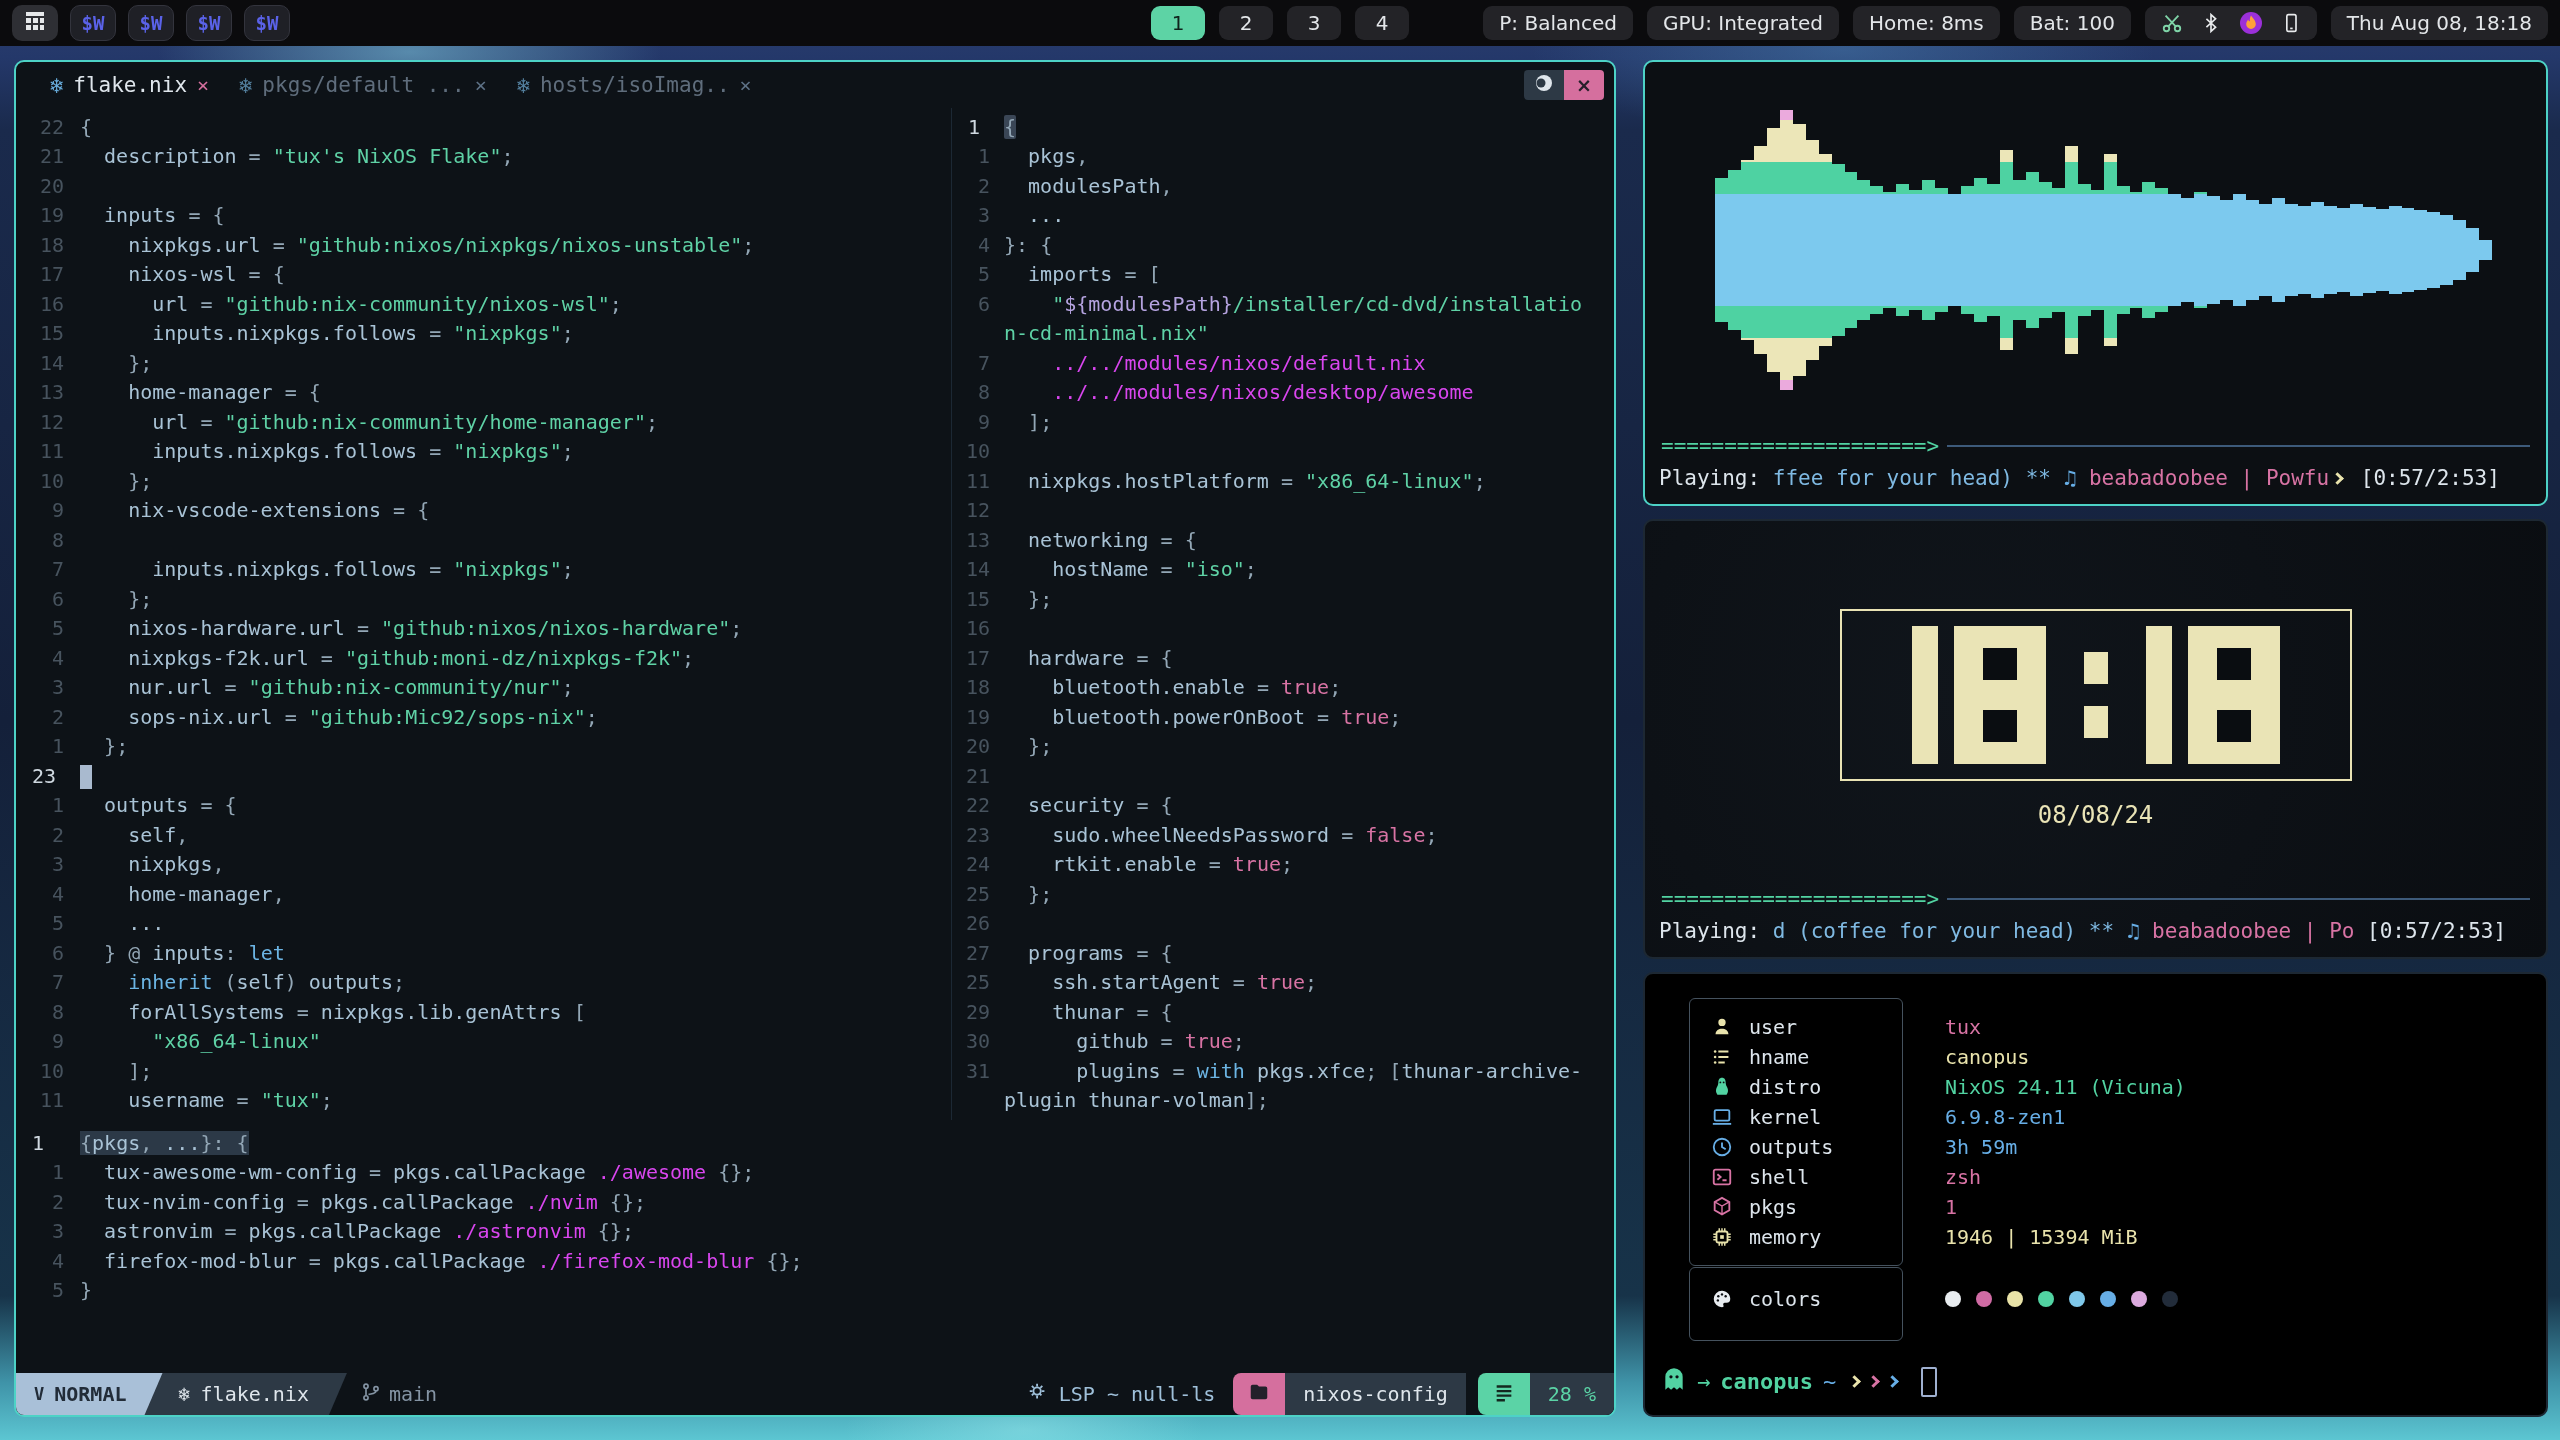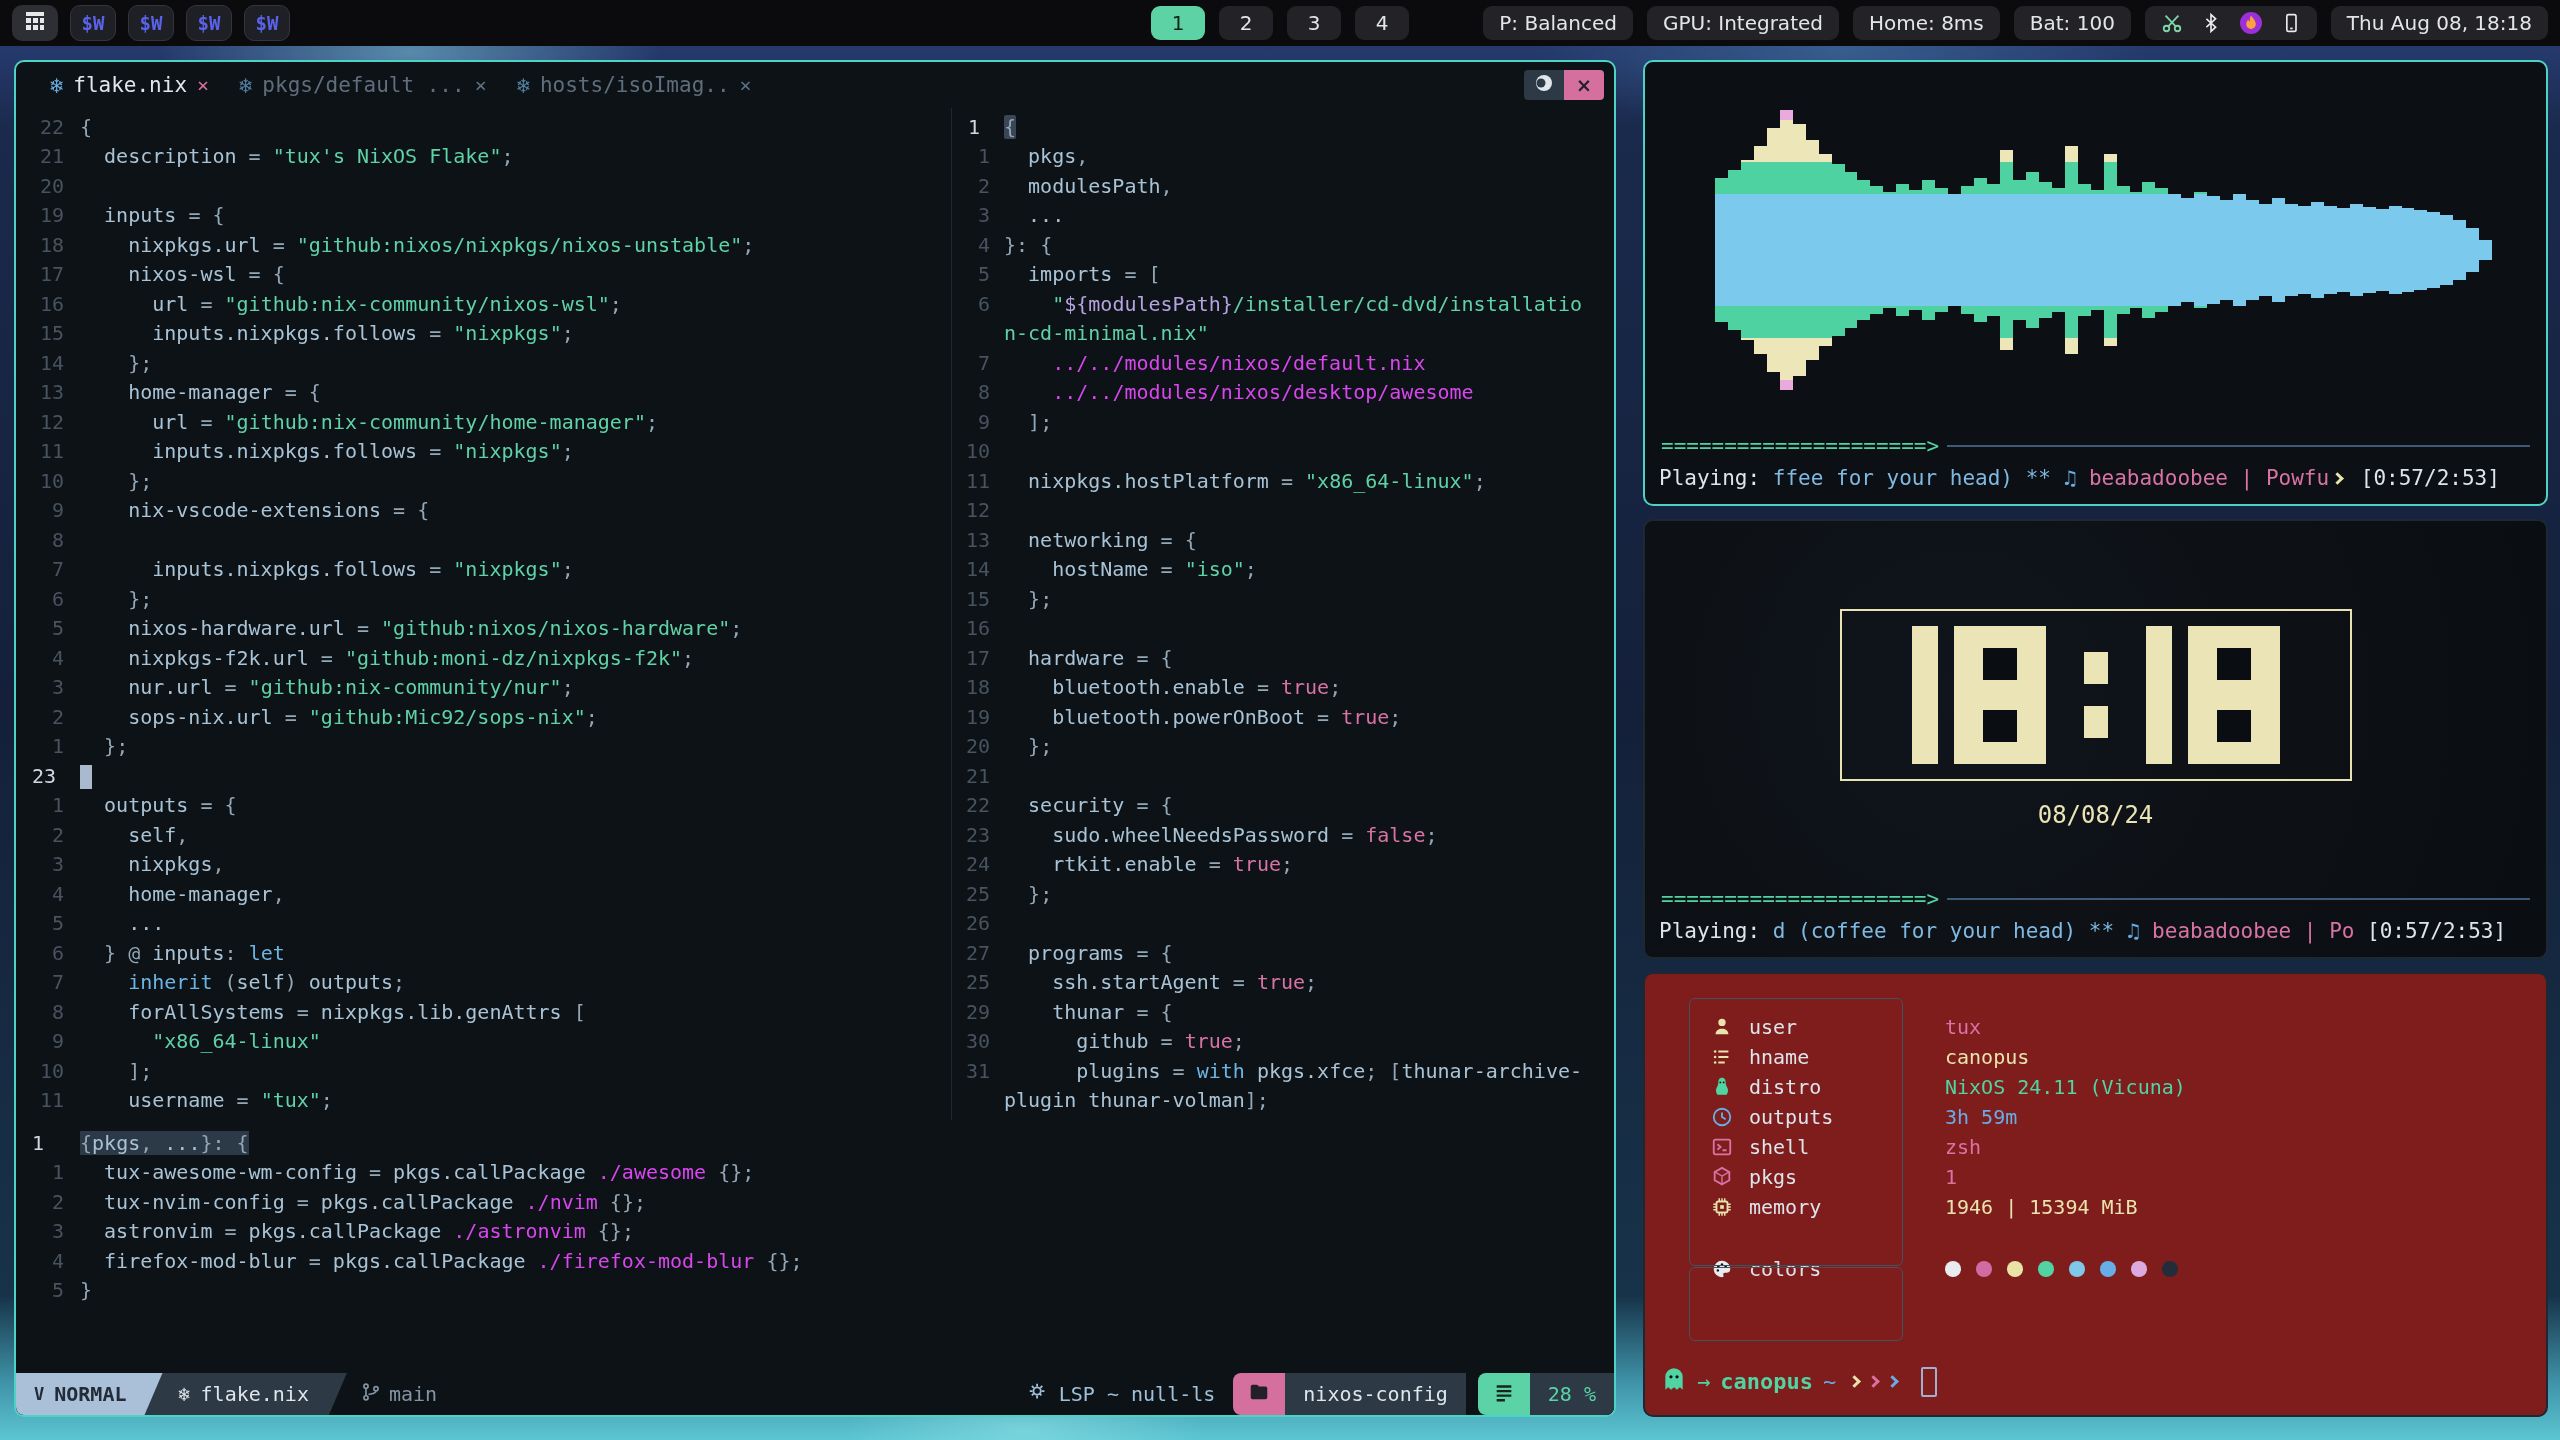--- a/index.html
+++ b/index.html
@@ -116,21 +116,21 @@
   .d8 .hole { position:absolute; width:34px; height:32px; left:29px; background:#0a0d11; }
   .d8 .h1 { top:22px; } .d8 .h2 { bottom:22px; }
   .dcolon { width:24px; height:138px; position:relative; background:transparent; margin:0 30px; }
   .dcolon span { position:absolute; left:0; width:24px; height:32px; background:#eae4b6; }
   .dcolon .c1 { top:26px; } .dcolon .c2 { bottom:26px; }
   #clockdate { text-align:center; margin-top:20px; font-family:"DejaVu Sans Mono",monospace;
     font-size:24px; color:#eae4b6; }
   #clockwin .spacer { flex:1; }
 
   #fetchwin { left:1643px; top:972px; width:905px; height:445px; border:2px solid #1d2833;
-    background:#7f1d1d; position:relative; }
+    background:#000000; position:relative; }
   #fetcharea { position:absolute; left:44px; top:38px; width:820px; }
   .frow { display:flex; align-items:center; height:30px; font-family:"DejaVu Sans Mono",monospace; font-size:20px; }
   .frow .fic { width:30px; display:flex; justify-content:center; margin-left:18px; }
   .frow .flab { width:150px; margin-left:12px; color:#dde5ec; }
   .frow .fval { margin-left:46px; }
   #labelbox1 { position:absolute; left:0; top:-14px; width:214px; height:268px;
     border:1px solid #45525e; border-radius:6px; pointer-events:none; }
   #labelbox2 { position:absolute; left:0; top:255px; width:214px; height:74px;
     border:1px solid #45525e; border-radius:6px; pointer-events:none; }
   #colorsrow { margin-top:32px; }
@@ -711,20 +711,30 @@
               <circle cx="10.2" cy="7" r="1" fill="#0b0e12"></circle>
               <circle cx="13.8" cy="7" r="1" fill="#0b0e12"></circle>
             </svg>
           </span>
           <span class="flab">distro</span>
           <span class="fval" style="color: rgb(82, 211, 162);">NixOS 24.11 (Vicuna)</span>
         </div>
         <div class="frow">
           <span class="fic">
             <svg width="22" height="22" viewBox="0 0 24 24" fill="none" stroke="#67aee6" stroke-width="2">
+              <rect x="4" y="4.5" width="16" height="11.5" rx="1.5"></rect>
+              <path d="M2 19.5h20"></path>
+            </svg>
+          </span>
+          <span class="flab">kernel</span>
+          <span class="fval" style="color: rgb(103, 174, 230);">6.9.8-zen1</span>
+        </div>
+        <div class="frow">
+          <span class="fic">
+            <svg width="22" height="22" viewBox="0 0 24 24" fill="none" stroke="#67aee6" stroke-width="2">
               <circle cx="12" cy="12" r="9"></circle>
               <path d="M12 7v5l4 2.5"></path>
             </svg>
           </span>
           <span class="flab">outputs</span>
           <span class="fval" style="color: rgb(103, 174, 230);">3h 59m</span>
         </div>
         <div class="frow">
           <span class="fic">
             <svg width="22" height="22" viewBox="0 0 24 24" fill="none" stroke="#d873a4" stroke-width="2">

